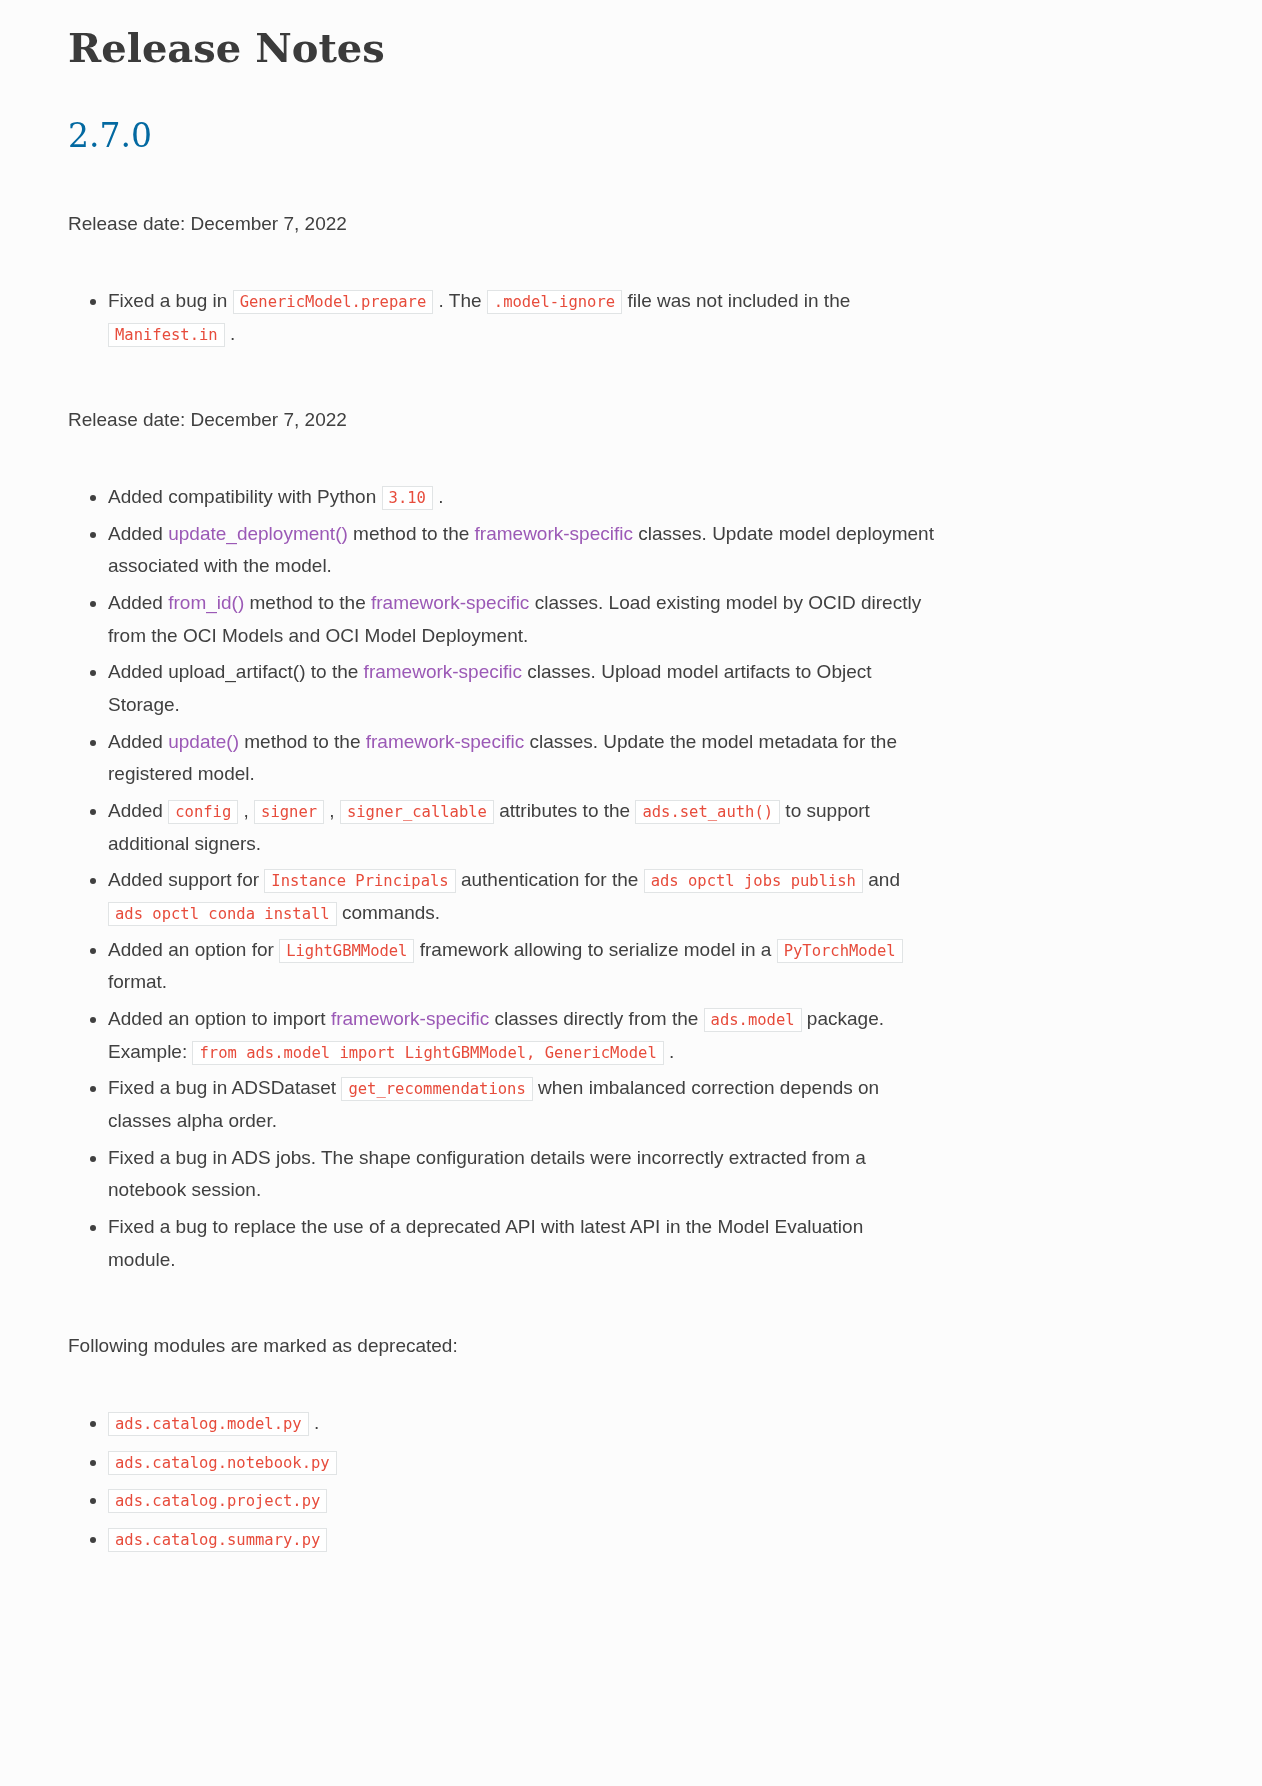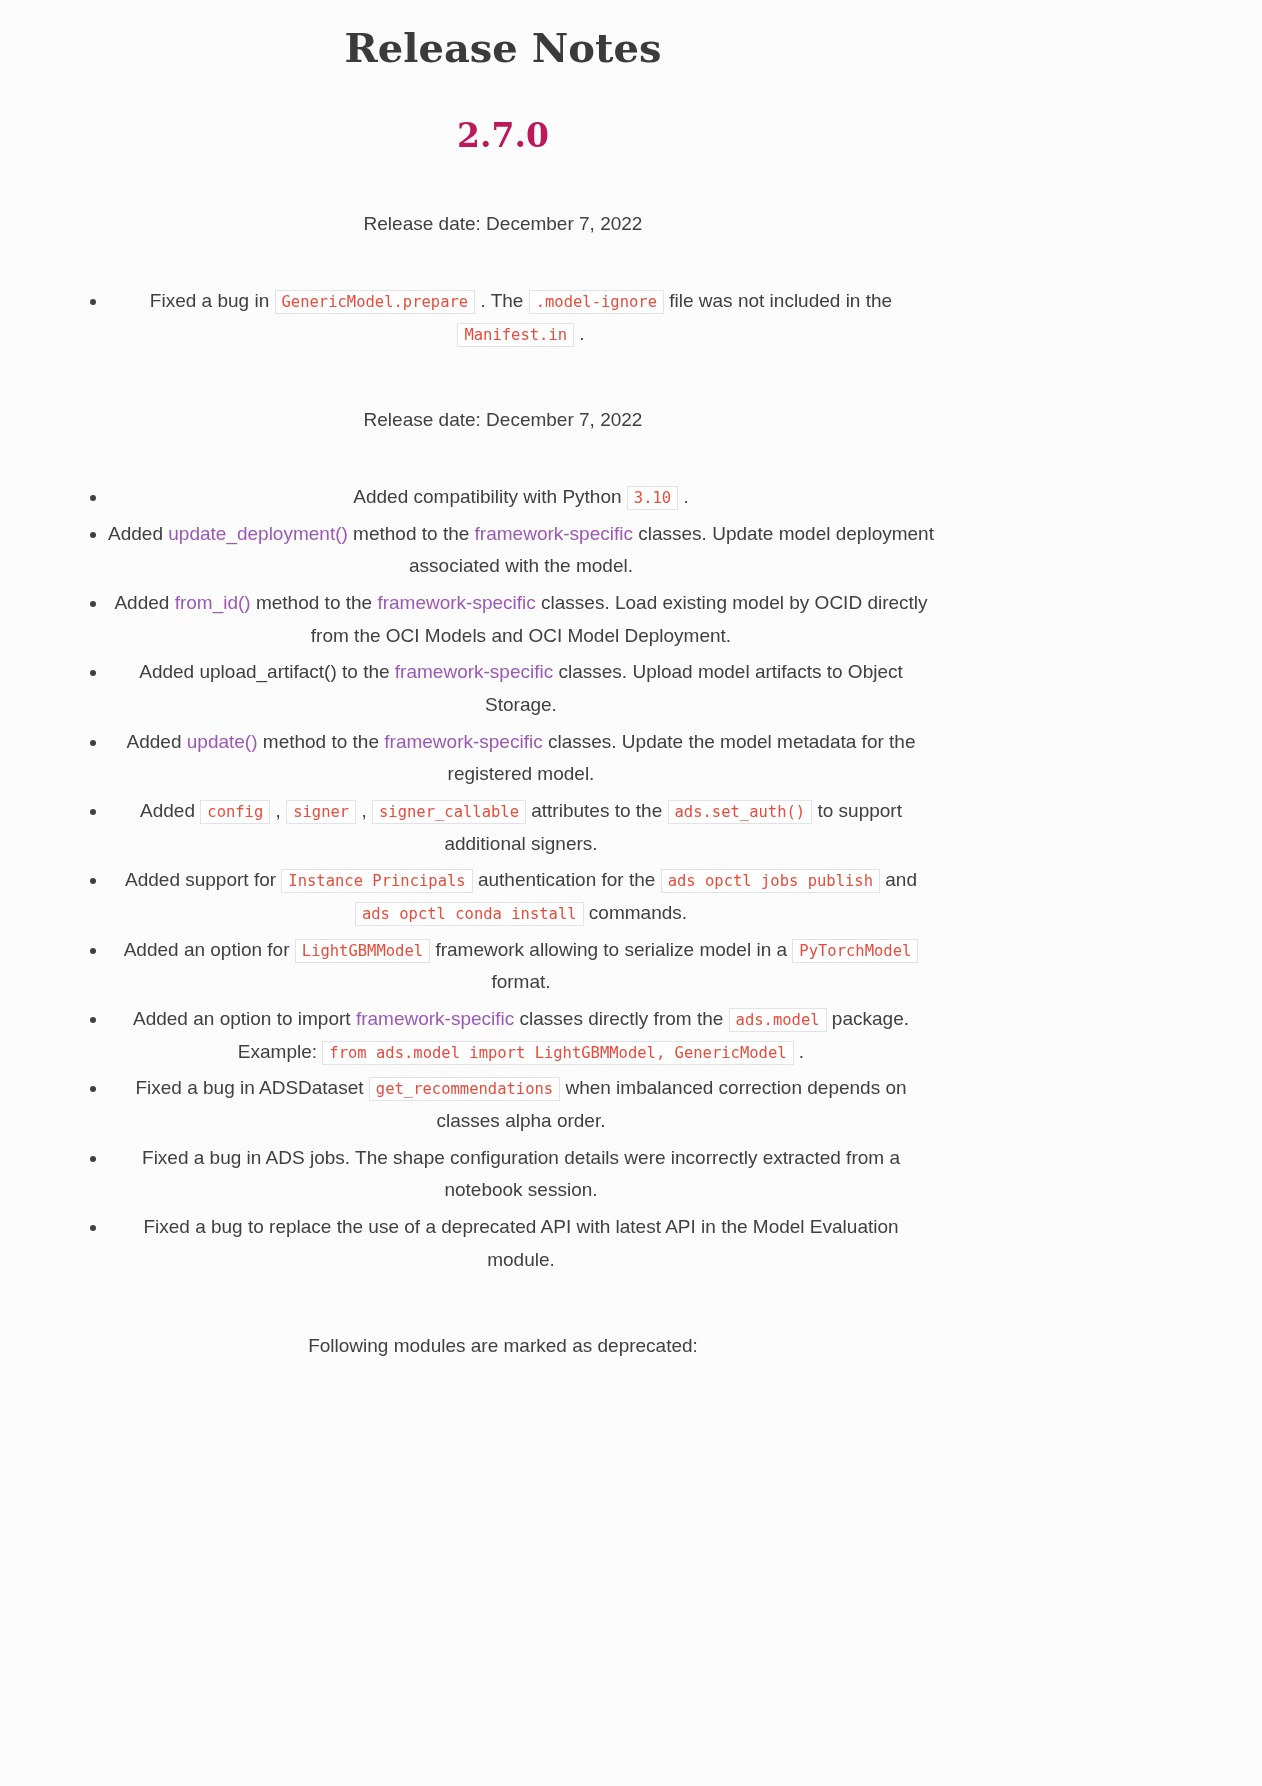--- a/index.html
+++ b/index.html
@@ -16,37 +16,36 @@
     background:var(--bg);
     color:var(--text);
     font-family:"Liberation Sans","DejaVu Sans",sans-serif;
     font-size:19px;
     -webkit-font-smoothing:antialiased;
   }
   .page{
     width:998px;
     min-height:1786px;
     padding:26px 60px 40px 68px;
-    text-align:center;
   }
   h1{
     font-family:"DejaVu Serif","Liberation Serif",serif;
     font-weight:700;
     font-size:40px;
     line-height:1.1;
     margin:0;
     color:#3b3b3b;
   }
   h2{
     font-family:"DejaVu Serif","Liberation Serif",serif;
-    font-weight:700;
+    font-weight:400;
     font-size:33px;
     line-height:1.1;
     margin:48px 0 0 0;
-    color:#be185d;
+    color:#0369a1;
   }
   p.date, p.note{
     margin:54px 0 44px 0;
     line-height:1.72;
     max-width:1010px;
   }
   ul{
     margin:0;
     padding:0 0 0 36px;
     max-width:1010px;
@@ -96,15 +95,21 @@
         <li><span>Added </span><a href="#">update()</a><span> method to the </span><a href="#">framework-specific</a><span> classes. Update the model metadata for the registered model.</span></li>
         <li><span>Added </span><code>config</code><span> , </span><code>signer</code><span> , </span><code>signer_callable</code><span> attributes to the </span><code>ads.set_auth()</code><span> to support additional signers.</span></li>
         <li><span>Added support for </span><code>Instance Principals</code><span> authentication for the </span><code>ads opctl jobs publish</code><span> and </span><code>ads opctl conda install</code><span> commands.</span></li>
         <li><span>Added an option for </span><code>LightGBMModel</code><span> framework allowing to serialize model in a </span><code>PyTorchModel</code><span> format.</span></li>
         <li><span>Added an option to import </span><a href="#">framework-specific</a><span> classes directly from the </span><code>ads.model</code><span> package. Example: </span><code>from ads.model import LightGBMModel, GenericModel</code><span> .</span></li>
         <li><span>Fixed a bug in ADSDataset </span><code>get_recommendations</code><span> when imbalanced correction depends on classes alpha order.</span></li>
         <li><span>Fixed a bug in ADS jobs. The shape configuration details were incorrectly extracted from a notebook session.</span></li>
         <li><span>Fixed a bug to replace the use of a deprecated API with latest API in the Model Evaluation module.</span></li>
       </ul>
     <p class="note">Following modules are marked as deprecated:</p>
+    <ul class="deprecated">
+        <li><code>ads.catalog.model.py</code><span> .</span></li>
+        <li><code>ads.catalog.notebook.py</code></li>
+        <li><code>ads.catalog.project.py</code></li>
+        <li><code>ads.catalog.summary.py</code></li>
+      </ul>
   </section>
 
 </div>
 
 </body></html>

